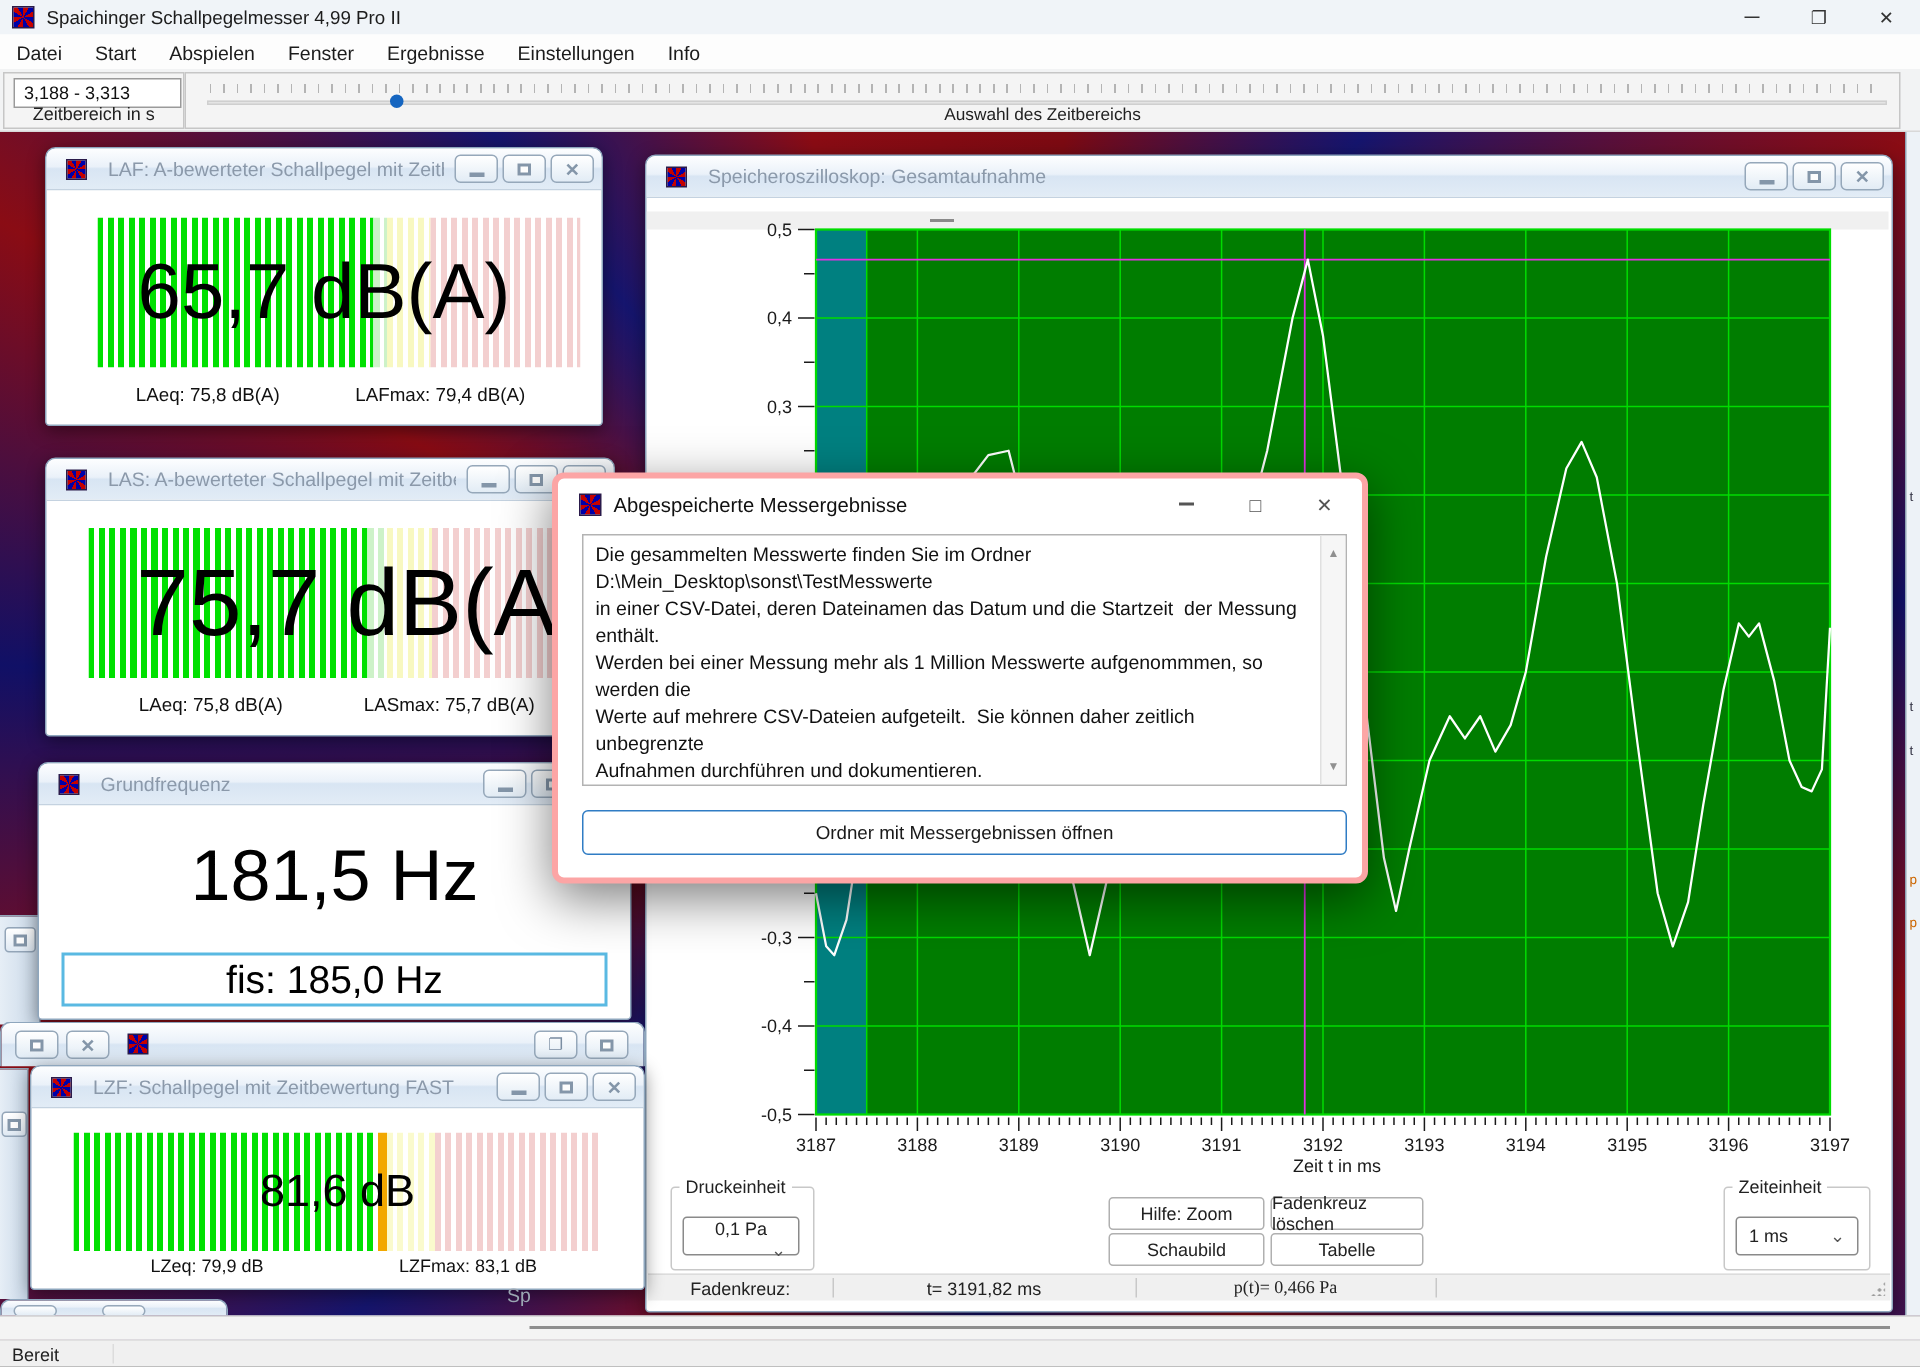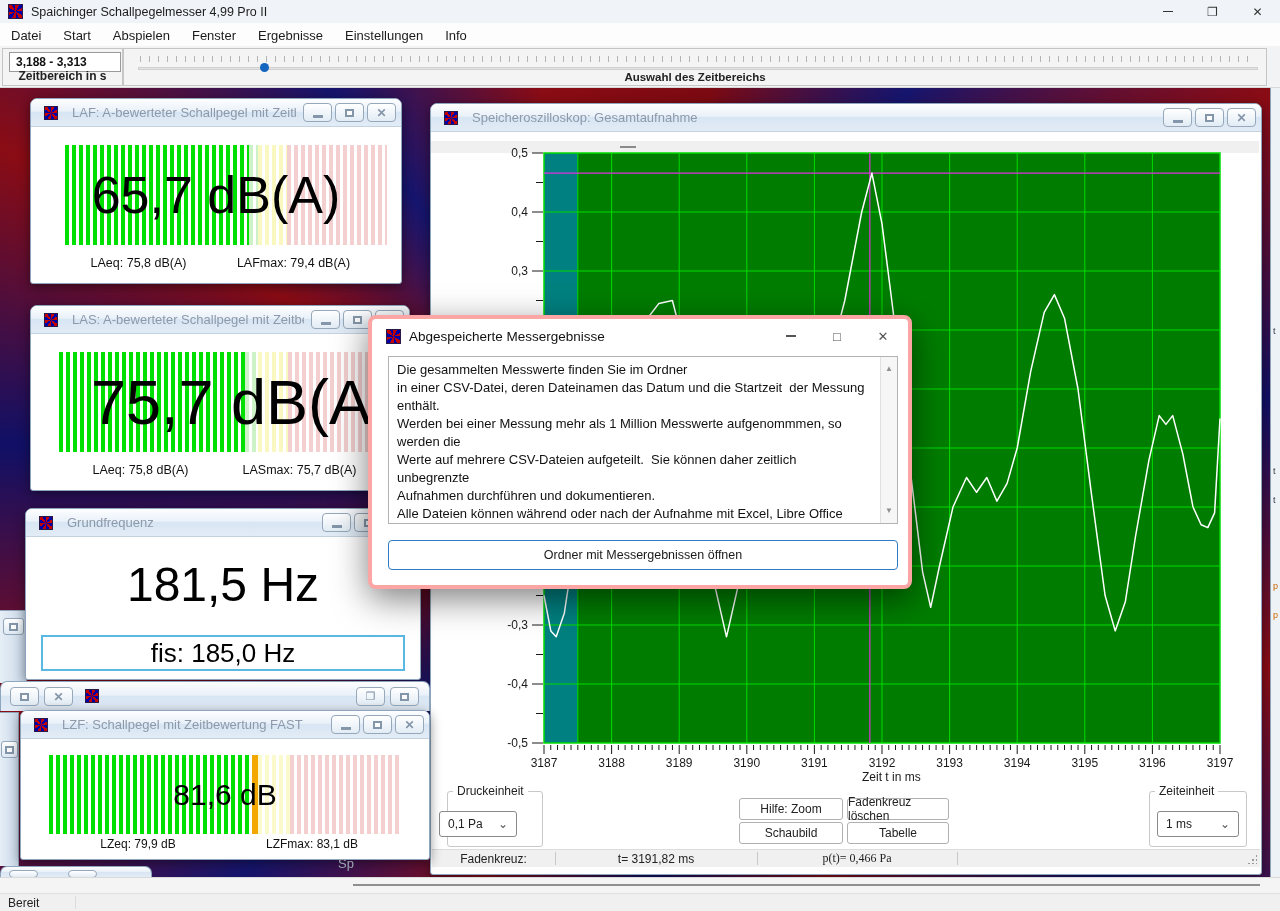--- a/index.html
+++ b/index.html
@@ -13,21 +13,21 @@
   .appicon { width:15px; height:15px; margin:0 8px 0 8px; border:1px solid #2a1a4a;
              background: conic-gradient(#c40000 0deg 30deg,#0000a8 30deg 60deg,#c40000 60deg 90deg,#0000a8 90deg 120deg,#c40000 120deg 150deg,#0000a8 150deg 180deg,#c40000 180deg 210deg,#0000a8 210deg 240deg,#c40000 240deg 270deg,#0000a8 270deg 300deg,#c40000 300deg 330deg,#0000a8 330deg 360deg); }
   .main-btns { margin-left:auto; display:flex; }
   .main-btn { width:45px; height:23px; display:flex; align-items:center; justify-content:center; color:#333; font-size:12px; }
   .glyph-dash { width:10px; height:1.5px; background:#333; }
   .menubar { position:absolute; left:0; top:23px; width:1280px; height:23px; background:#fdfdfd;
              display:flex; align-items:flex-end; font-size:13px; color:#1b1b1b; }
   .menu-item { padding:0 11px; height:22px; display:flex; align-items:center; }
 
   
-  .toolbar { position:absolute; left:0; top:46px; width:1280px; height:42px; background:#f2f3f4; border-bottom:1px solid #d8d8d8;font-weight:bold; }
+  .toolbar { position:absolute; left:0; top:46px; width:1280px; height:42px; background:#f2f3f4; border-bottom:1px solid #d8d8d8; }
   .tb-panel { position:absolute; top:2px; height:38px; border:1px solid #c6c6c6; background:#f4f4f4; }
   .range-input { position:absolute; left:6px; top:3px; width:112px; height:20px; border:1px solid #9a9a9a; background:#fff;
                  font-size:12px; color:#111; display:flex; align-items:center; padding-left:6px; }
   .range-label { position:absolute; left:0; bottom:2px; width:100%; text-align:center; font-size:12px; color:#222; }
   .slider-ticks { position:absolute; left:16px; top:7px; width:1116px; height:6px;
                   background:repeating-linear-gradient(90deg,#b4b4b4 0 1px,transparent 1px 9px); }
   .slider-track { position:absolute; left:14px; top:18px; width:1120px; height:3px; background:#e4e4e4; border:1px solid #cfcfcf; }
   .slider-thumb { position:absolute; left:136px; top:14px; width:9px; height:9px; border-radius:50%; background:#1565c0; }
   .slider-label { position:absolute; left:0; bottom:2px; width:100%; text-align:center; font-size:11.5px; color:#222; }
 
@@ -356,21 +356,21 @@
         <line x1="768.7199999999876" y1="612" x2="768.7199999999876" y2="617" stroke="#1a1a1a" stroke-width="1"></line>
         <line x1="775.4800000000123" y1="612" x2="775.4800000000123" y2="617" stroke="#1a1a1a" stroke-width="1"></line>
         <line x1="782.2400000000061" y1="612" x2="782.2400000000061" y2="617" stroke="#1a1a1a" stroke-width="1"></line>
         <line x1="789" y1="612" x2="789" y2="621" stroke="#1a1a1a" stroke-width="1"></line>
         <text x="789" y="634" text-anchor="middle" font-size="12" fill="#1a1a1a">3197</text>
         <text x="431" y="648" text-anchor="start" font-size="12" fill="#1a1a1a">Zeit t in ms</text>
       </svg>
 
     <div class="groupbox" style="left:16px; top:687px; width:96px; height:56px;"></div>
     <div class="groupbox-label" style="left:22px; top:680px;">Druckeinheit</div>
-    <div class="combo" style="left:8px; top:707px; width:78px;">
+    <div class="combo" style="left:24px; top:707px; width:78px;flex-direction:column;">
       <span>0,1 Pa</span>
       <span class="chev">⌄</span>
     </div>
 
     <div class="osc-btn" style="left:308px; top:694px; width:104px; height:22px;">Hilfe: Zoom</div>
     <div class="osc-btn" style="left:416px; top:694px; width:102px; height:22px;">Fadenkreuz löschen</div>
     <div class="osc-btn" style="left:308px; top:718px; width:104px; height:22px;">Schaubild</div>
     <div class="osc-btn" style="left:416px; top:718px; width:102px; height:22px;">Tabelle</div>
 
     <div class="groupbox" style="left:718px; top:687px; width:98px; height:56px;"></div>
@@ -546,20 +546,21 @@
         </div>
       <div class="dlg-btn">
           <span>□</span>
         </div>
       <div class="dlg-btn">
           <span>✕</span>
         </div>
     </div>
     <div class="dlg-text">
       <div>Die gesammelten Messwerte finden Sie im Ordner</div>
+      <div>D:\Mein_Desktop\sonst\TestMesswerte</div>
       <div>in einer CSV-Datei, deren Dateinamen das Datum und die Startzeit  der Messung enthält.</div>
       <div>Werden bei einer Messung mehr als 1 Million Messwerte aufgenommmen, so werden die</div>
       <div>Werte auf mehrere CSV-Dateien aufgeteilt.  Sie können daher zeitlich unbegrenzte</div>
       <div>Aufnahmen durchführen und dokumentieren.</div>
       <div>Alle Dateien können während oder nach der Aufnahme mit Excel, Libre Office oder</div>
 
       <div class="dlg-scroll">
         <span>▲</span>
         <span>▼</span>
       </div>

